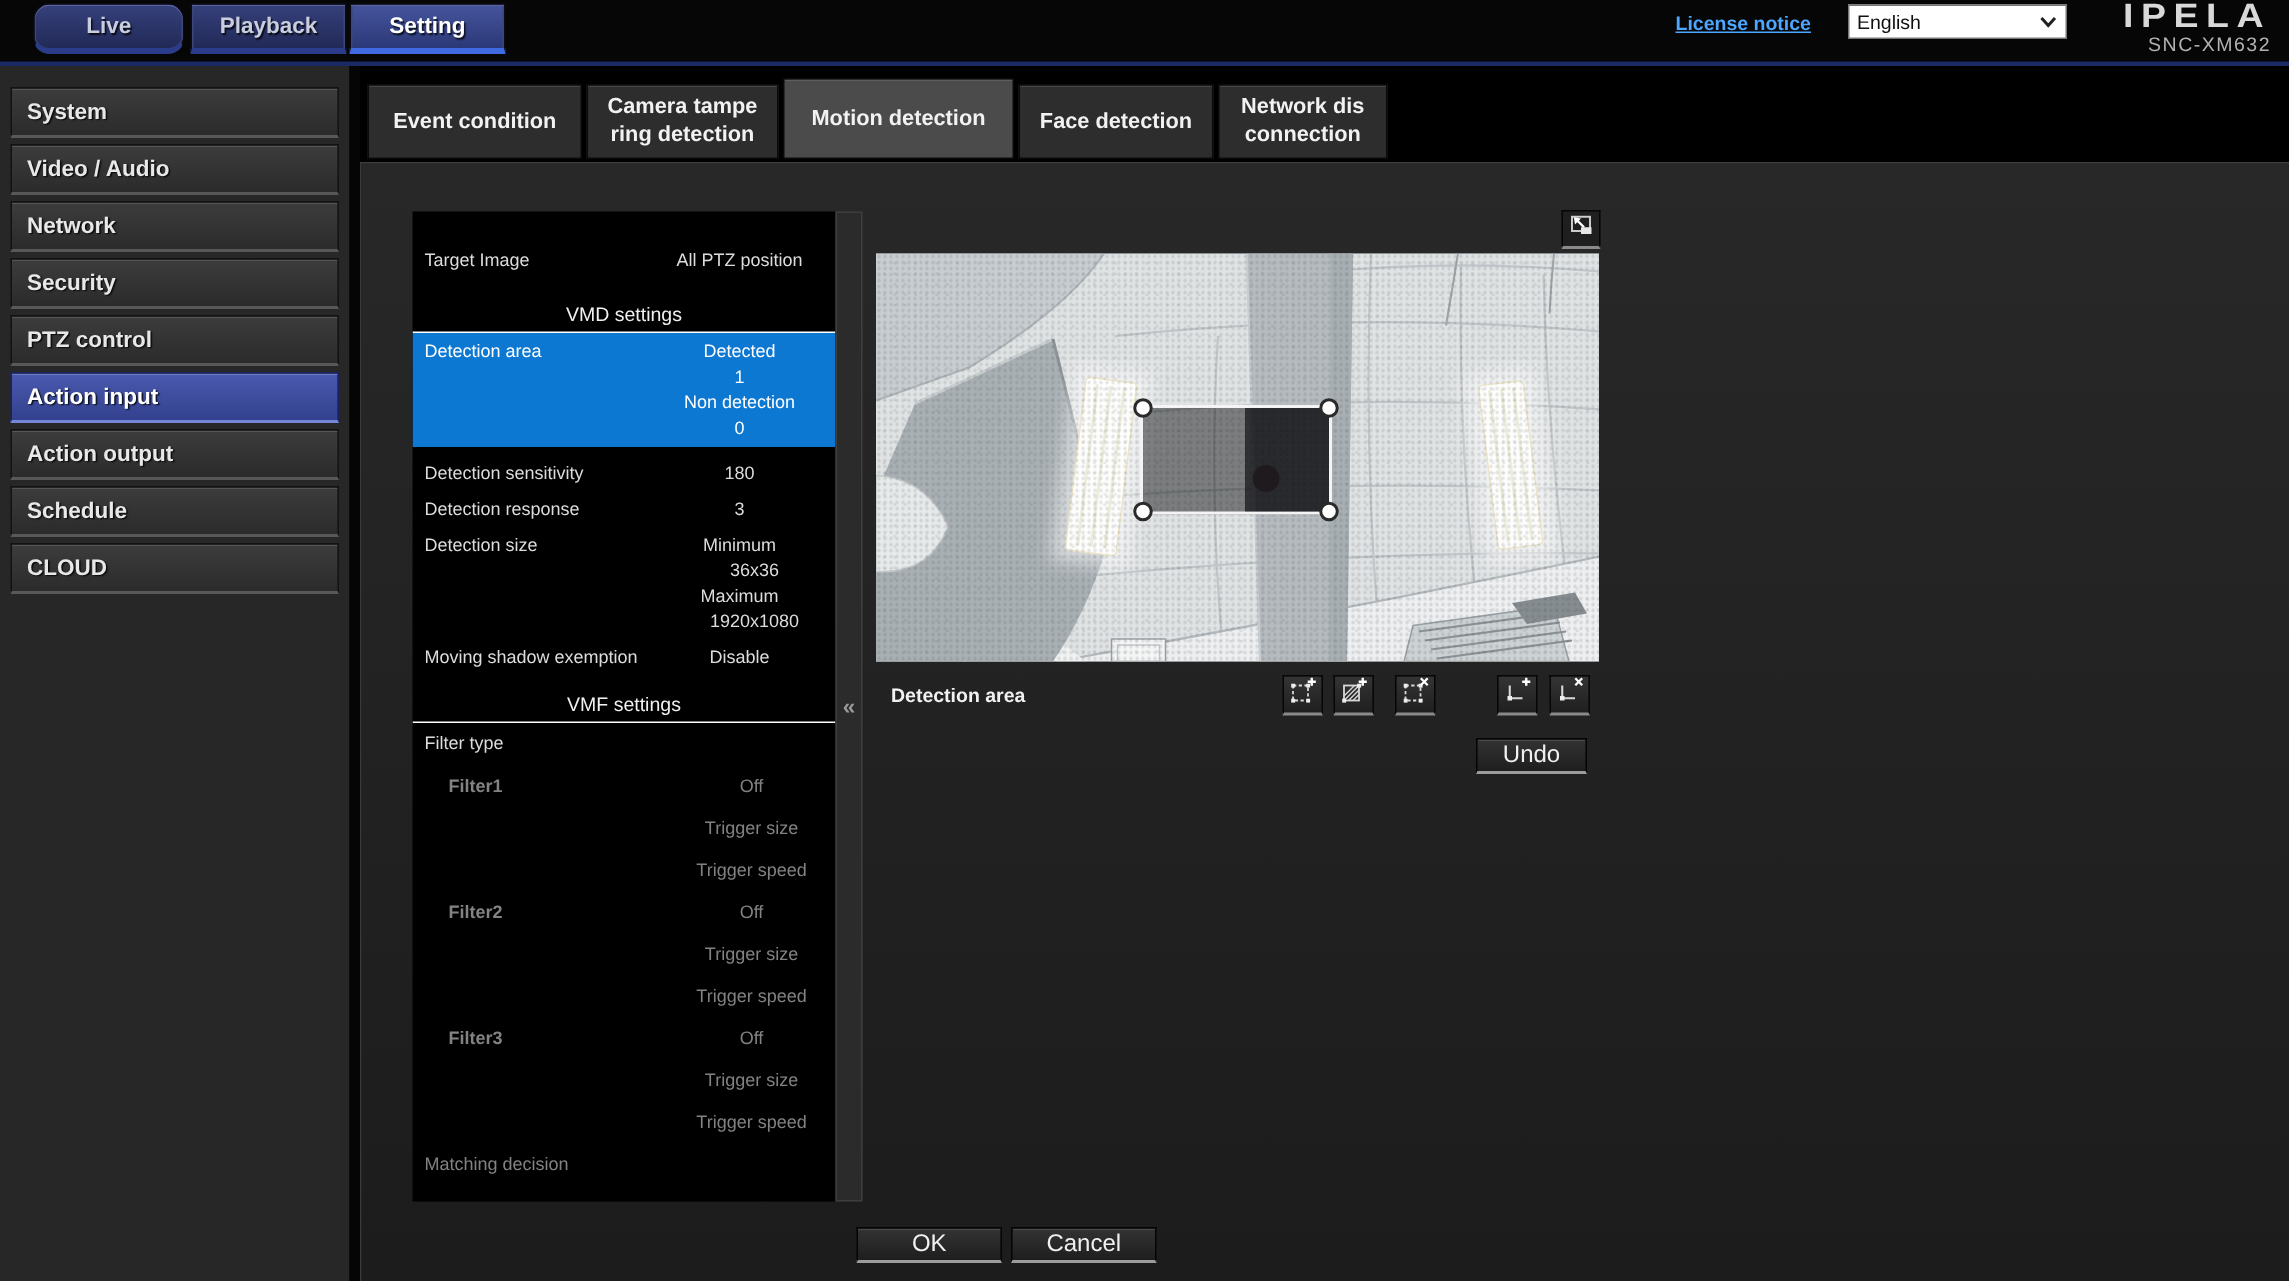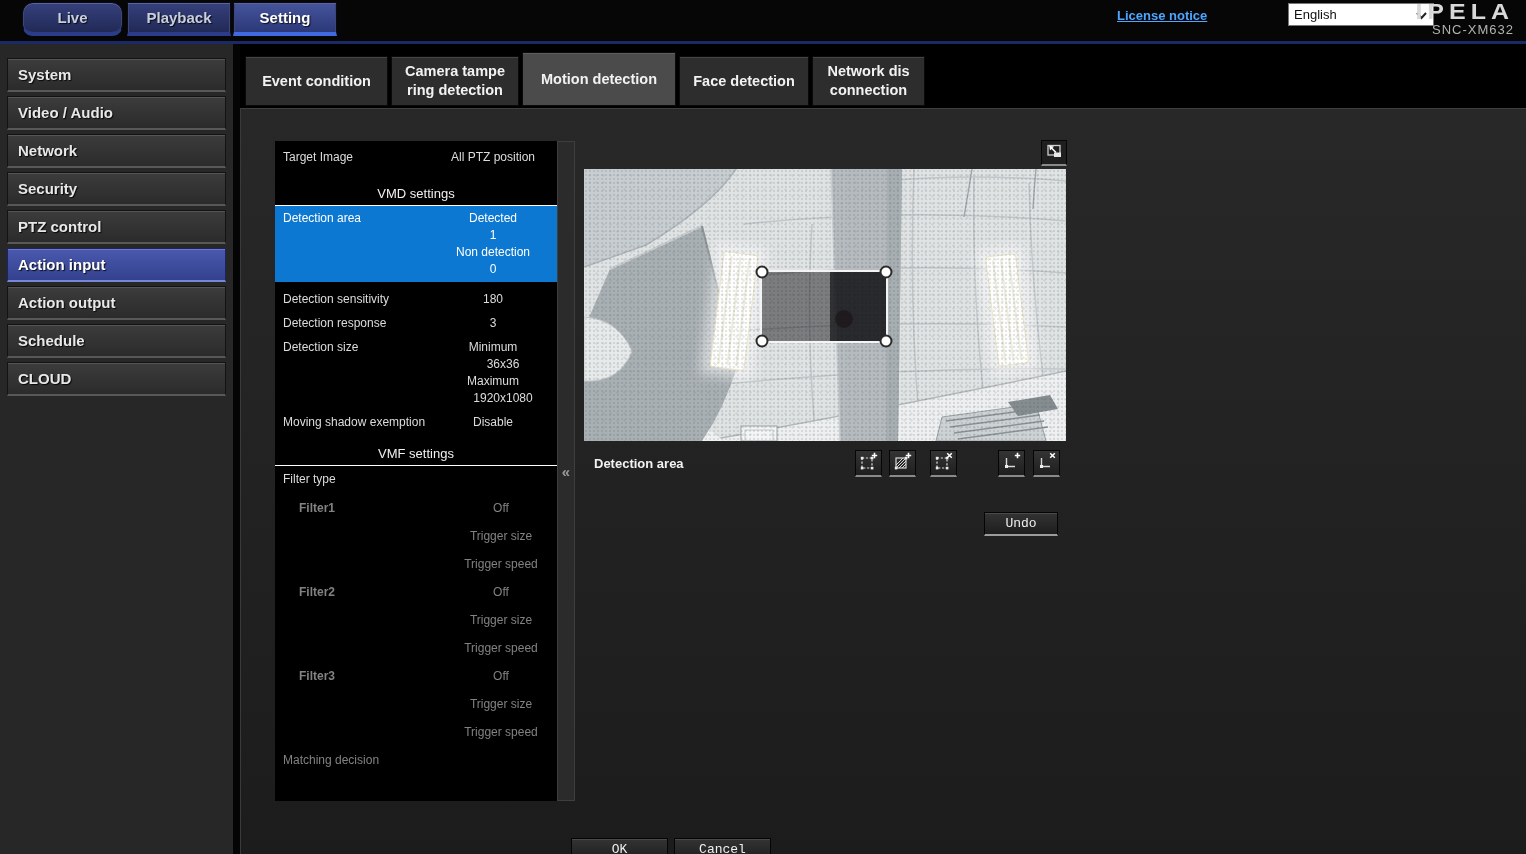--- a/index.html
+++ b/index.html
@@ -13,21 +13,21 @@
           background:linear-gradient(#36407c,#212a56);border:1px solid #0a0a14;
           box-shadow:inset 0 1px 0 #5a639a,inset 1px 0 0 #3c4678,inset -1px 0 0 #3c4678;
           border-bottom:4px solid #2a3c8a;color:#c9cede;font-size:15px;font-weight:bold;
           text-shadow:1px 1px 1px rgba(0,0,0,.8);cursor:pointer;box-sizing:border-box;}
   .navbtn.active{background:linear-gradient(#46549c,#2b3878);border-bottom:4px solid #3f6ae0;color:#fff;}
   .nav-live{left:22px;width:101px;border-radius:11px;}
   .nav-playback{left:127px;width:104px;}
   .nav-setting{left:233px;width:104px;}
   .license{position:absolute;left:1117px;top:8px;font-size:13px;font-weight:bold;color:#4da6ff;
            text-decoration:underline;cursor:pointer;}
-  .langwrap{position:absolute;left:1288px;top:3px;width:146px;height:23px;}
+  .langwrap{position:absolute;left:1232px;top:3px;width:146px;height:23px;}
   .langwrap select{width:146px;height:23px;background:#fff;color:#111;border:1px solid #777;
            font-family:"Liberation Sans",sans-serif;font-size:13px;padding:0 24px 0 5px;
            -webkit-appearance:none;appearance:none;border-radius:0;}
   .langwrap .chev{position:absolute;right:6px;top:5px;pointer-events:none;}
   .brand{position:absolute;left:1392px;top:1px;width:122px;text-align:right;}
   .brand .logo{font-size:25px;font-weight:bold;color:#d8d8d8;letter-spacing:5px;line-height:22px;
            transform:scaleY(.9);transform-origin:top right;}
   .brand .model{font-size:13px;color:#b2b2b2;letter-spacing:1px;line-height:14px;}
 
   
@@ -89,22 +89,22 @@
   .handle{position:absolute;width:13px;height:13px;border-radius:50%;background:#fff;
          border:2px solid #2a2a2a;box-sizing:border-box;transform:translate(-50%,-50%);cursor:pointer;}
   .h-tl{left:0;top:0;} .h-tr{left:100%;top:0;} .h-bl{left:0;top:100%;} .h-br{left:100%;top:100%;}
   .arealabel{position:absolute;left:353px;top:347px;font-size:13px;font-weight:bold;color:#f2f2f2;}
   .toolbtn{position:absolute;top:341px;width:27px;height:27px;background:linear-gradient(#343434,#1f1f1f);
          border:1px solid #060606;border-bottom:2px solid #8a8a8a;box-sizing:border-box;
          display:flex;align-items:center;justify-content:center;cursor:pointer;}
   .tb1{left:614px;} .tb2{left:648px;} .tb3{left:689px;} .tb4{left:757px;} .tb5{left:792px;}
   .stdbtn{position:absolute;height:24px;background:linear-gradient(#333,#1e1e1e);
          border:1px solid #050505;border-bottom:2px solid #9c9c9c;box-sizing:border-box;
-         box-shadow:inset 0 1px 0 #4a4a4a;color:#f0f0f0;font-size:13px;display:flex;
-         align-items:center;justify-content:center;cursor:pointer;font-family:Liberation Mono, monospace;margin-top:20px;}
+         box-shadow:inset 0 1px 0 #4a4a4a;color:#f0f0f0;font-size:16px;display:flex;
+         align-items:center;justify-content:center;cursor:pointer;font-family:Liberation Sans, sans-serif;}
   .undobtn{left:743px;top:383px;width:74px;}
   .okbtn{left:330px;top:709px;width:97px;}
   .cancelbtn{left:433px;top:709px;width:97px;}
 </style>
 </head>
 <body>
 
 <div class="topbar">
   <div class="navbtn nav-live">Live</div>
   <div class="navbtn nav-playback">Playback</div>
@@ -148,21 +148,21 @@
     <div class="tab tw3 active">Motion detection</div>
     <div class="tab tw4">Face detection</div>
     <div class="tab tw5">Network dis
 connection</div>
   </div>
 
   <div class="panel">
 
     <div class="stable">
       <div class="padtop8"></div>
-      <div class="trow" style="margin-top:0;">
+      <div class="trow" style="margin-top:16px;">
         <span class="tlabel">Target Image</span>
         <span class="tval">All PTZ position</span>
       </div>
       <div class="thead">VMD settings</div>
       <div class="trow selrow">
         <span class="tlabel">Detection area</span>
         <span class="tval">
           <span class="vline">Detected</span>
           <span class="vline">1</span>
           <span class="vline">Non detection</span>

